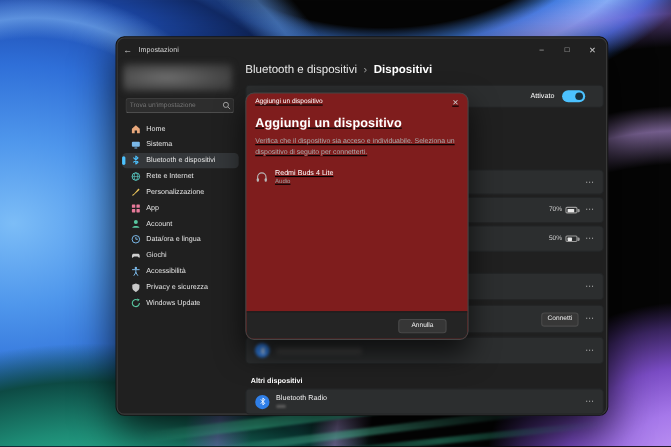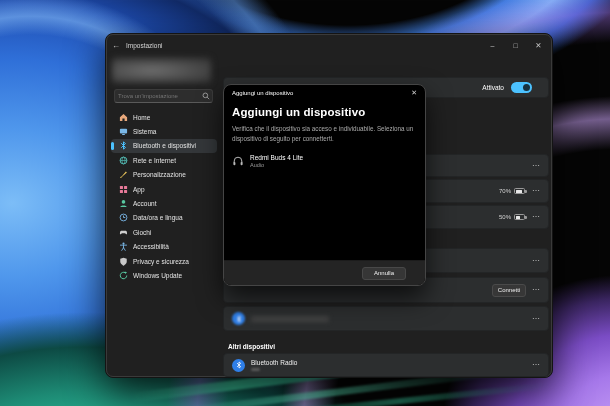--- a/index.html
+++ b/index.html
@@ -85,21 +85,21 @@
     align-items:center; justify-content:center; flex:none; }
   .blurred { filter:blur(1.3px); }
   .redact-bar { width:78px; height:6px; background:#414141; border-radius:2px; filter:blur(2px); margin-left:6px; }
   .sec-header { position:absolute; left:122px; top:309px; font-size:6.5px; font-weight:700; color:#fff; }
   .row-7 { top:319px; height:24px; }
   .dev-text { margin-left:6px; display:flex; flex-direction:column; gap:1.5px; }
   .dev-name { font-size:6.5px; color:#f0f0f0; }
   .dev-sub-dot { width:9px; height:3px; background:#5a5a5a; border-radius:1.5px; filter:blur(1.2px); }
 
   
-  .modal { position:absolute; left:117px; top:50px; width:203px; height:202px; background:#000000;
+  .modal { position:absolute; left:117px; top:50px; width:203px; height:225px; background:#7f1d1d;
     border:1px solid #454545; border-radius:8px; box-shadow:0 12px 26px rgba(0,0,0,.7); overflow:hidden; z-index:10;text-decoration:underline; }
   .m-titlebar { height:16px; display:flex; align-items:center; padding:0 8px; }
   .m-title { font-size:6px; color:#fff; }
   .m-close { margin-left:auto; color:#cfcfcf; font-size:7px; }
   .m-heading { margin:5px 8px 0; font-size:11.5px; font-weight:700; color:#fff; letter-spacing:.1px; }
   .m-desc { margin:6px 9px 0 8px; font-size:6.3px; line-height:1.55; color:#ababab; }
   .m-device { margin:7px 3px 0; padding:3px 5px; border-radius:4px; display:flex; align-items:center; gap:6px; }
   .m-dev-ico { width:12px; height:12px; display:flex; }
   .m-dev-name { font-size:6.5px; color:#fff; }
   .m-dev-type { font-size:5.5px; color:#9a9a9a; margin-top:1.5px; }
@@ -241,20 +241,25 @@
           <span class="nav-ico">
             <svg width="9" height="9" viewBox="0 0 10 10">
               <path d="M8.6 5 A3.6 3.6 0 1 1 6.8 1.9" fill="none" stroke="#58c7a0" stroke-width="1.1"></path>
               <path d="M6.2 .5 8.9 1.3 7 3.4 Z" fill="#58c7a0"></path>
             </svg>
           </span>
           <span>Windows Update</span>
         </div>
       </div>
 
+    <div class="crumb">
+      <span>Bluetooth e dispositivi</span>
+      <span class="chev">›</span>
+      <span class="cur">Dispositivi</span>
+    </div>
 
     <div class="card row-a">
       <span class="flexgap"></span>
       <span class="toggle-label">Attivato</span>
       <span class="toggle">
           <span class="knob"></span>
         </span>
     </div>
 
     <div class="card row-1">

